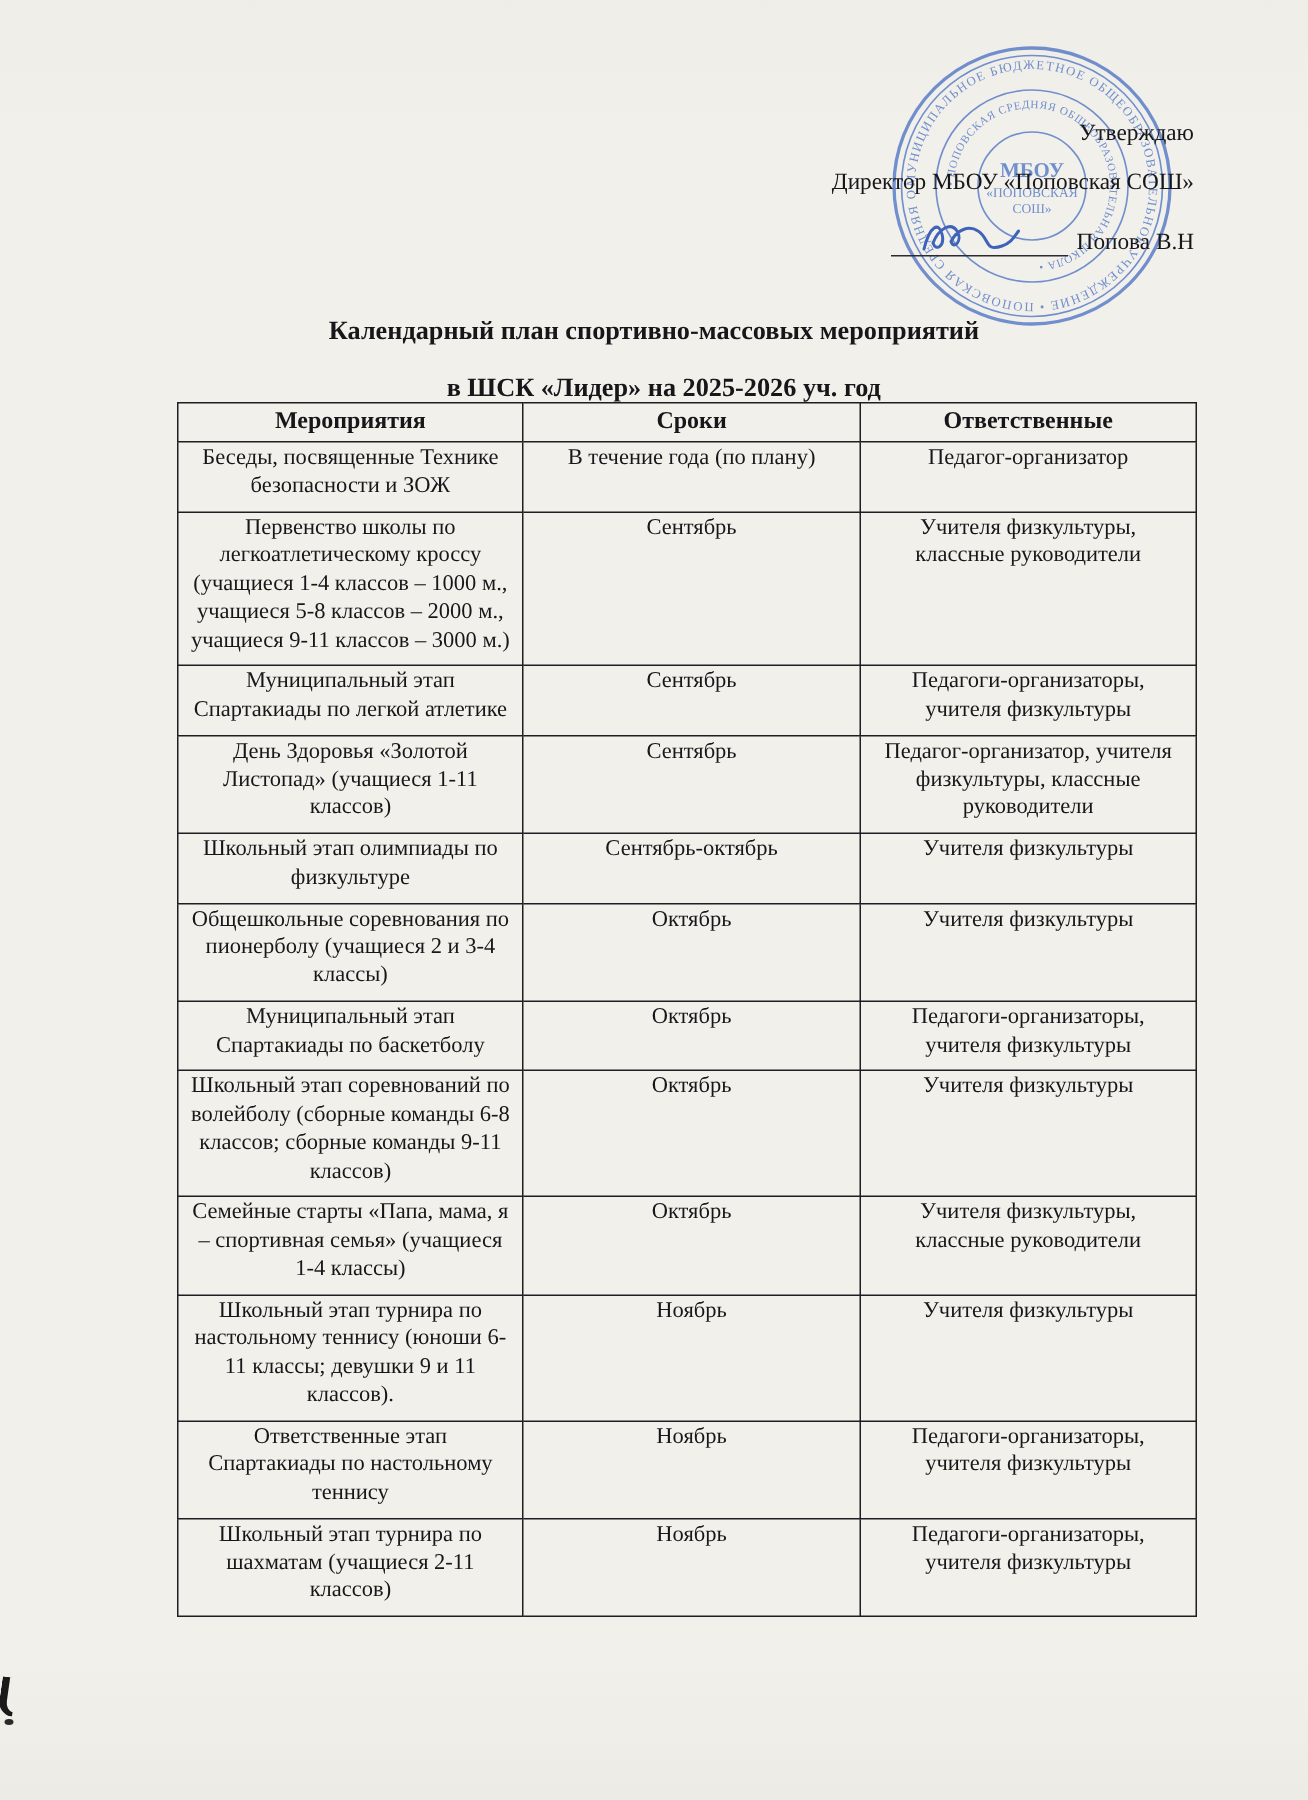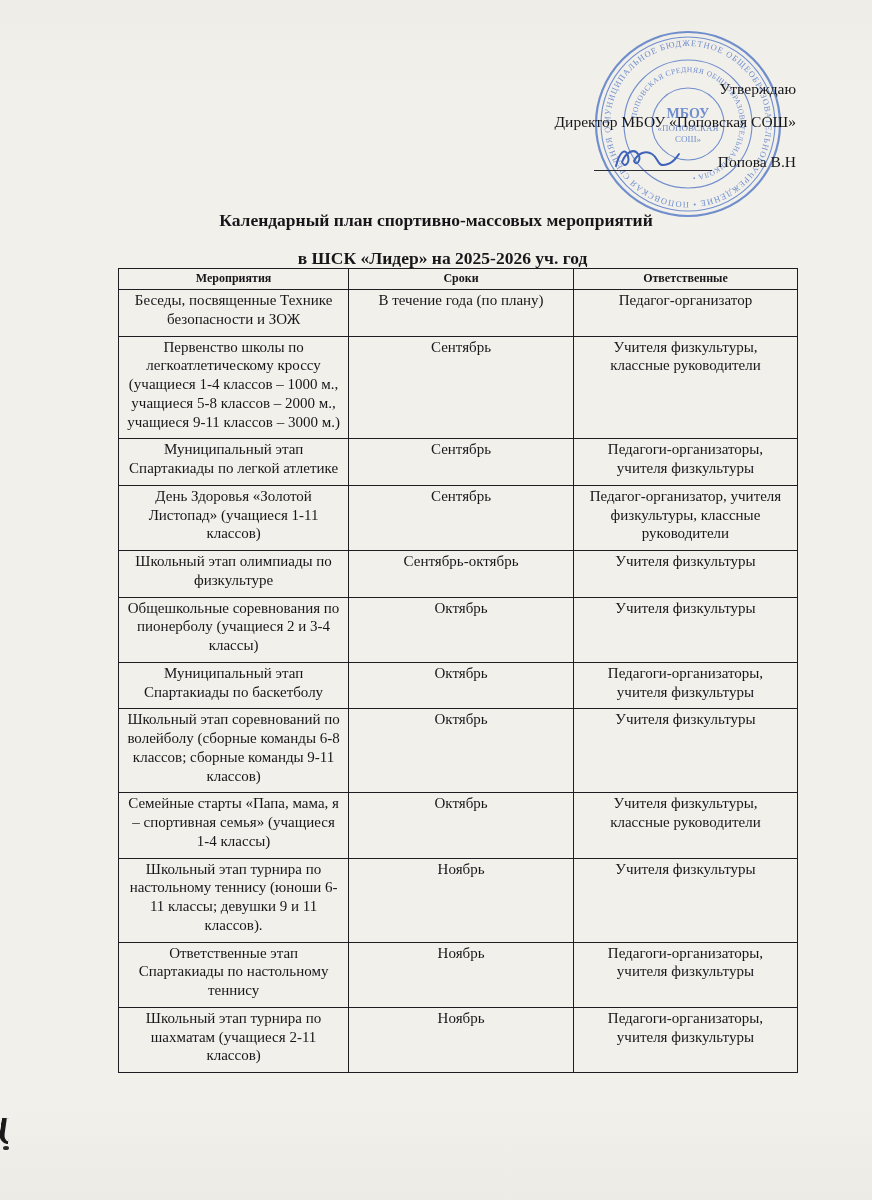--- a/index.html
+++ b/index.html
@@ -50,21 +50,21 @@
   table.plan {
     width:100%; border-collapse:collapse;
     font-size:15px; line-height:1.25;
   }
   table.plan th, table.plan td {
     border:1.6px solid #1d1d22;
     vertical-align:top; text-align:center;
     padding:1px 8px 7px 8px;
   }
   table.plan th {
-    font-size:12px; font-weight:bold; padding:2px 6px 3px 6px;
+    font-size:16px; font-weight:bold; padding:2px 6px 3px 6px;
   }
   col.c1 { width:33.9%; }
   col.c2 { width:33.1%; }
   col.c3 { width:33.0%; }
   
   .artifact-bl {
     position:absolute; left:0px; top:1118px; width:10px; height:26px;
     border-left:5px solid #1a1a1a; border-bottom:3px solid #1a1a1a;
     border-bottom-left-radius:10px; transform:rotate(8deg);
   }

